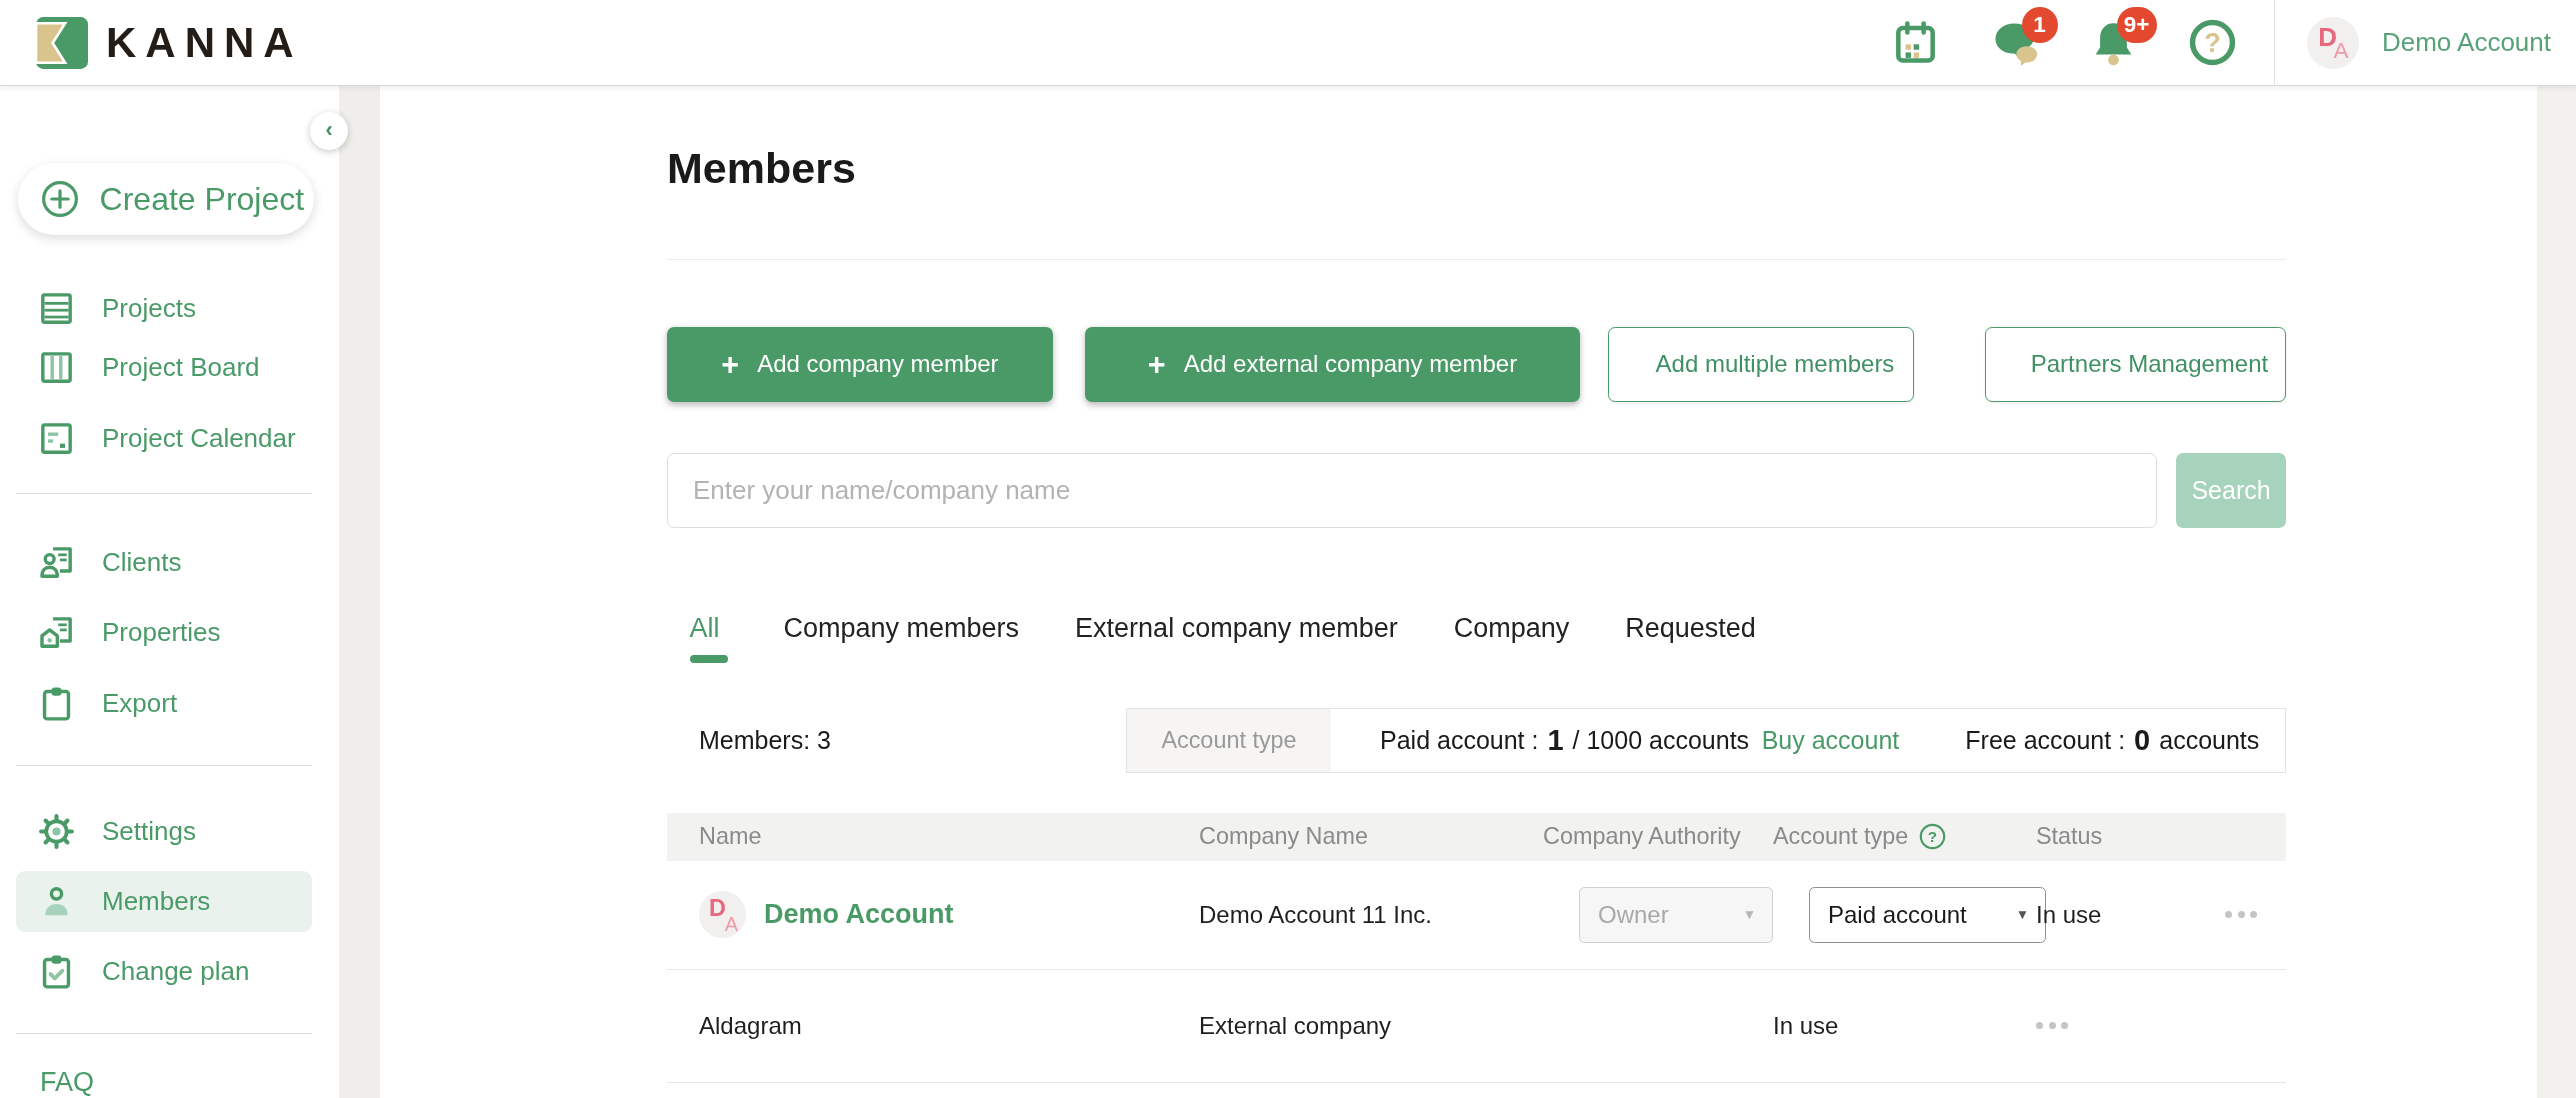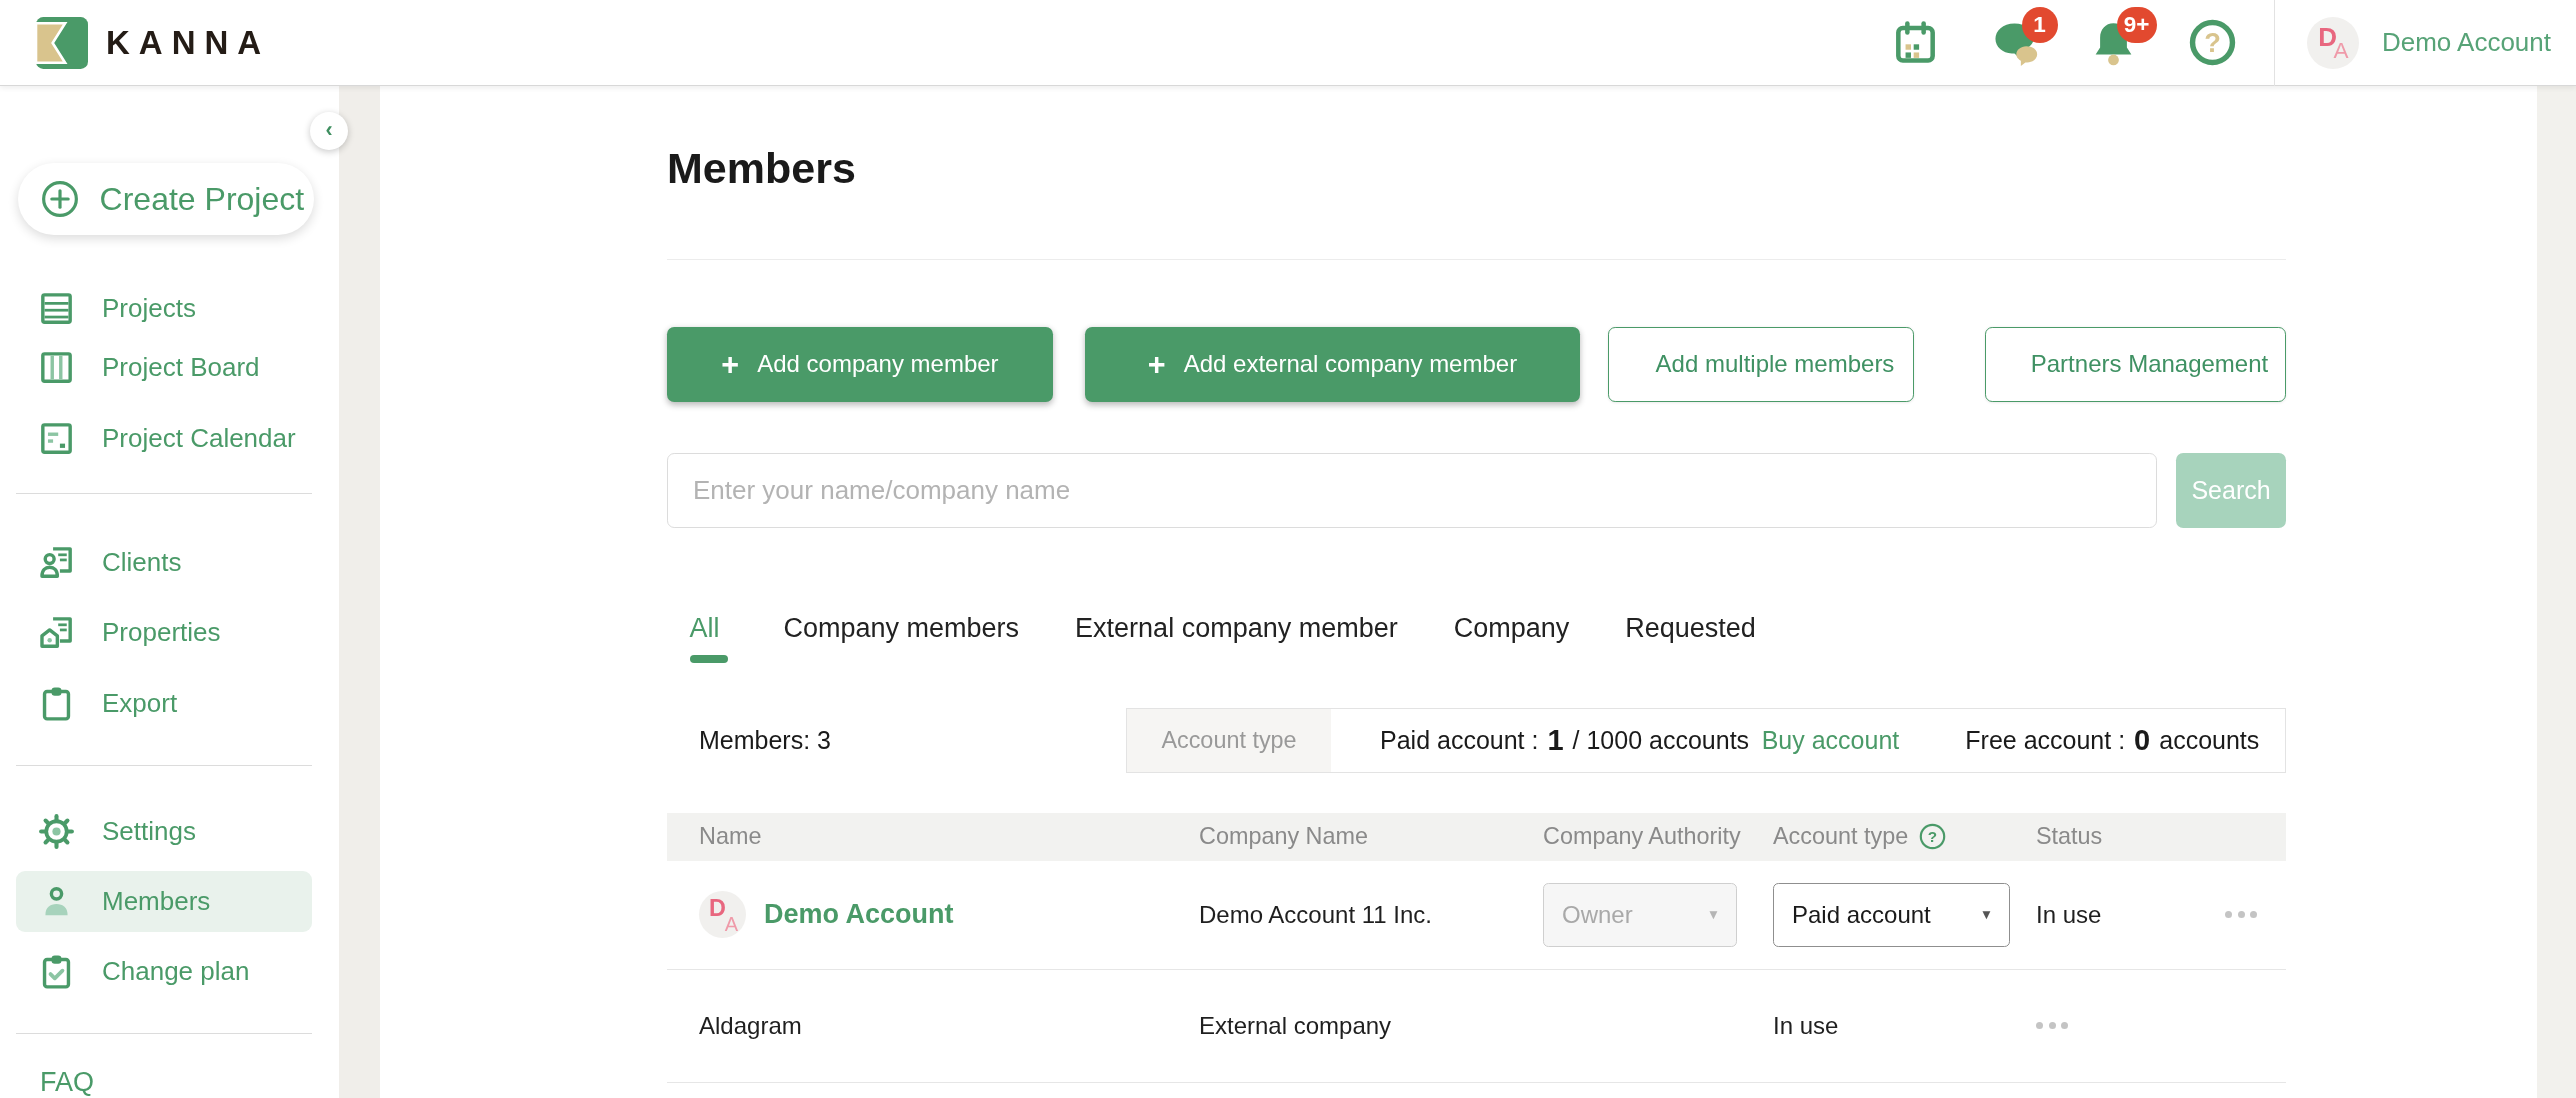--- a/index.html
+++ b/index.html
@@ -5,21 +5,21 @@
   * { margin:0; padding:0; box-sizing:border-box; }
   html,body { width:2576px; height:1098px; overflow:hidden; background:#fff;
     font-family:"Liberation Sans","DejaVu Sans",sans-serif; color:#1f1f1f; }
 
   
   .topbar { position:relative; height:86px; background:#fff; display:flex; align-items:center;
     padding:0 25px 0 36px; border-bottom:0.9px solid #d8d8d8; box-shadow:0 2.7px 5.4px rgba(0,0,0,0.07);
     z-index:50; }
   .logo { display:flex; align-items:center; gap:18px; }
   .logo-mark { width:52px; height:52px; }
-  .logo-text { font-size:33px; font-weight:800; letter-spacing:9px; color:#241c16; }
+  .logo-text { font-size:42px; font-weight:800; letter-spacing:9px; color:#241c16; }
 
   .topbar-right { margin-left:auto; display:flex; align-items:center; height:100%; }
   .top-icons { display:flex; align-items:center; gap:49px; margin-right:36px; }
   .top-icon { position:relative; width:50px; height:50px; display:flex; align-items:center;
     justify-content:center; cursor:pointer; }
   .badge { position:absolute; top:-10.8px; right:-18px; min-width:36px; height:36px; padding:0 7.2px;
     background:#e2492f; color:#fff; font-size:22.5px; font-weight:bold; border-radius:18px;
     display:flex; align-items:center; justify-content:center; }
   .topbar-divider { width:0.9px; height:86px; background:#e2e2e2; margin-right:32px; }
   .user { display:flex; align-items:center; gap:23.4px; }
@@ -101,22 +101,22 @@
     align-items:center; padding-left:32px; }
   .thead { height:48px; background:#f2f2f0; color:#8a8a8a; font-size:23.4px; }
   .th { display:flex; align-items:center; gap:10.8px; }
   .row { height:109px; border-bottom:0.9px solid #e6e6e6; font-size:24px; }
   .row.last { height:113px; }
   .cell-name { display:flex; align-items:center; gap:18px; }
   .row-avatar { width:47px; height:47px; border-radius:50%; background:#f1f0ee; position:relative; flex:none; }
   .row-avatar .ltr-top { position:absolute; left:10px; top:3.6px; font-size:23.4px; font-weight:bold; color:#e8677f; }
   .row-avatar .ltr-bottom { position:absolute; right:8px; bottom:2.7px; font-size:20px; color:#ef9aa9; }
   .member-name { color:#4a9a68; font-size:27px; font-weight:bold; cursor:pointer; }
-  .select { height:64px; border-radius:5.4px; display:flex; align-items:center; justify-content:space-between;
-    padding:0 16px 0 18px; font-size:24px; cursor:pointer; }
+  .select { height:56px; border-radius:5.4px; display:flex; align-items:center; justify-content:space-between;
+    padding:0 16px 0 18px; font-size:24px; cursor:pointer;margin-left:36px; }
   .select .caret { font-size:13.5px; }
   .select-disabled { width:194px; background:#f6f6f6; border:0.9px solid #cfcfcf; color:#a9a9a9; cursor:default; }
   .select-disabled .caret { color:#b5b5b5; }
   .select-enabled { width:237px; background:#fff; border:0.9px solid #8f8f8f; color:#1a1a1a; }
   .select-enabled .caret { color:#555; }
   .dots { display:flex; gap:5.4px; cursor:pointer; }
   .dots i { width:7.2px; height:7.2px; border-radius:50%; background:#c4c4c4; }
 
   .help-circle { width:27px; height:27px; flex:none; }
 </style>

